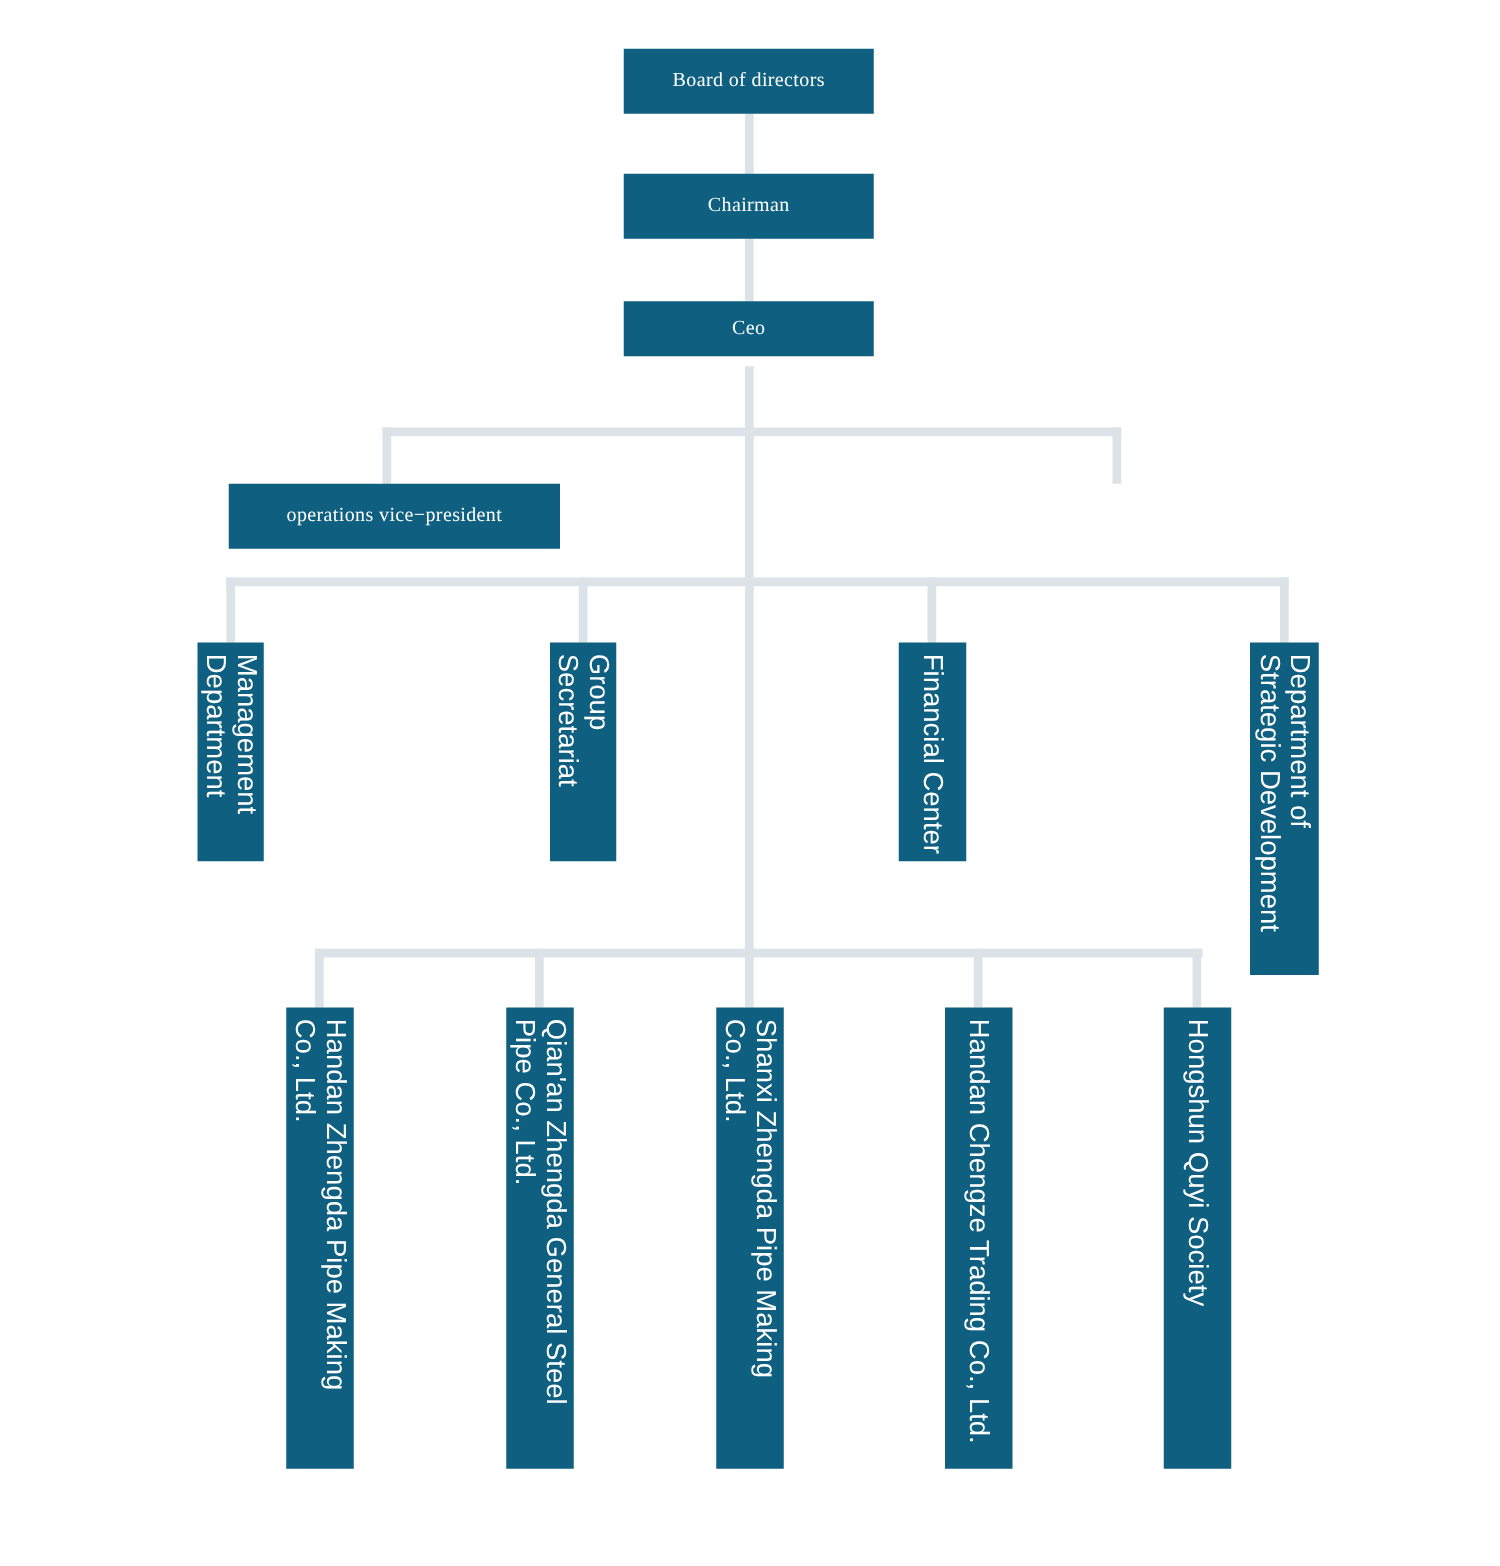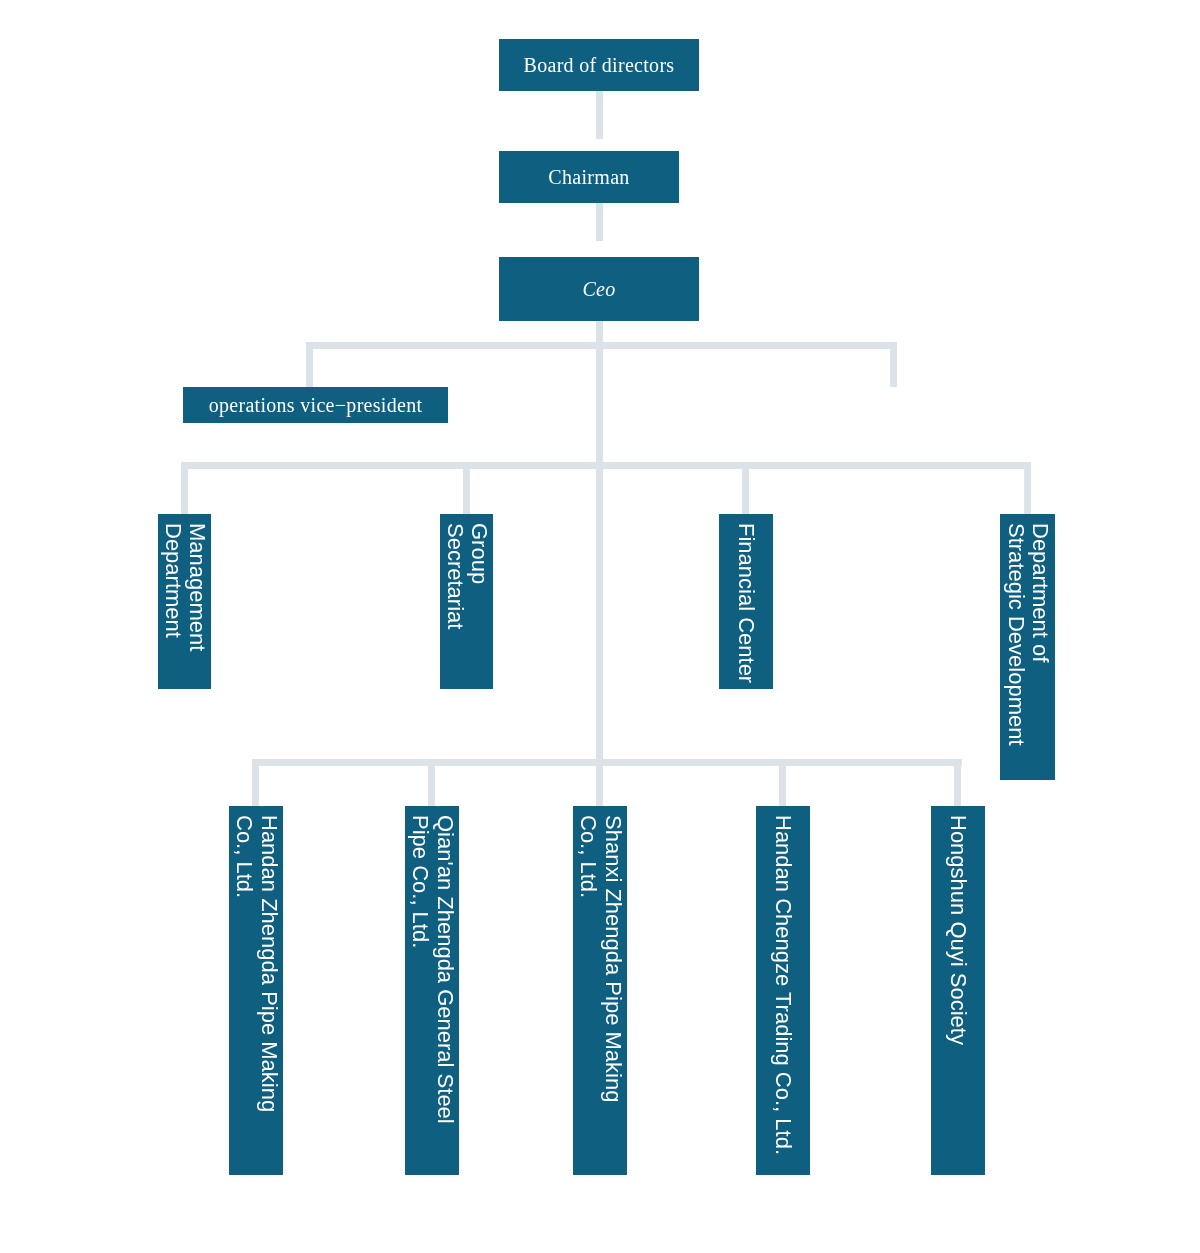--- a/index.html
+++ b/index.html
@@ -26,21 +26,21 @@
     color: #ffffff;
     display: flex;
     align-items: center;
     justify-content: center;
     box-sizing: border-box;
   }
 
   
   .node.h .lbl {
     font-family: "Liberation Serif", "DejaVu Serif", serif;
-    font-size: 20px;
+    font-size: 16px;
     letter-spacing: 0.3px;
     white-space: nowrap;
   }
 
   
   .node.v {
     align-items: flex-start;   
     justify-content: center;   
     padding-top: 9px;
   }
@@ -48,23 +48,23 @@
     writing-mode: vertical-rl; 
     white-space: pre-line;
     font-family: "Liberation Sans", "DejaVu Sans", sans-serif;
     font-size: 22px;
     line-height: 1.12;
     text-align: left;
   }
 
   
   #n-board     { left: 499px; top: 39px;  width: 200px; height: 52px; }
-  #n-chairman  { left: 499px; top: 139px; width: 180px; height: 52px; margin-top: 12px; }
-  #n-ceo       { left: 499px; top: 257px; width: 200px; height: 64px; font-style: italic; }
-  #n-ops       { left: 183px; top: 387px; width: 265px; height: 36px; }
+  #n-chairman  { left: 499px; top: 139px; width: 200px; height: 52px; }
+  #n-ceo       { left: 499px; top: 241px; width: 200px; height: 44px; }
+  #n-ops       { left: 183px; top: 387px; width: 265px; height: 52px; }
   #n-prod      { left: 761px; top: 387px; width: 277px; height: 40px; }
   #n-mgmt      { left: 158px; top: 514px; width: 53px;  height: 175px; }
   #n-group     { left: 440px; top: 514px; width: 53px;  height: 175px; }
   #n-fin       { left: 719px; top: 514px; width: 54px;  height: 175px; }
   #n-strat     { left: 1000px;top: 514px; width: 55px;  height: 266px; }
   #n-hzp       { left: 229px; top: 806px; width: 54px;  height: 369px; }
   #n-qz        { left: 405px; top: 806px; width: 54px;  height: 369px; }
   #n-sz        { left: 573px; top: 806px; width: 54px;  height: 369px; }
   #n-hct       { left: 756px; top: 806px; width: 54px;  height: 369px; }
   #n-hqs       { left: 931px; top: 806px; width: 54px;  height: 369px; }

